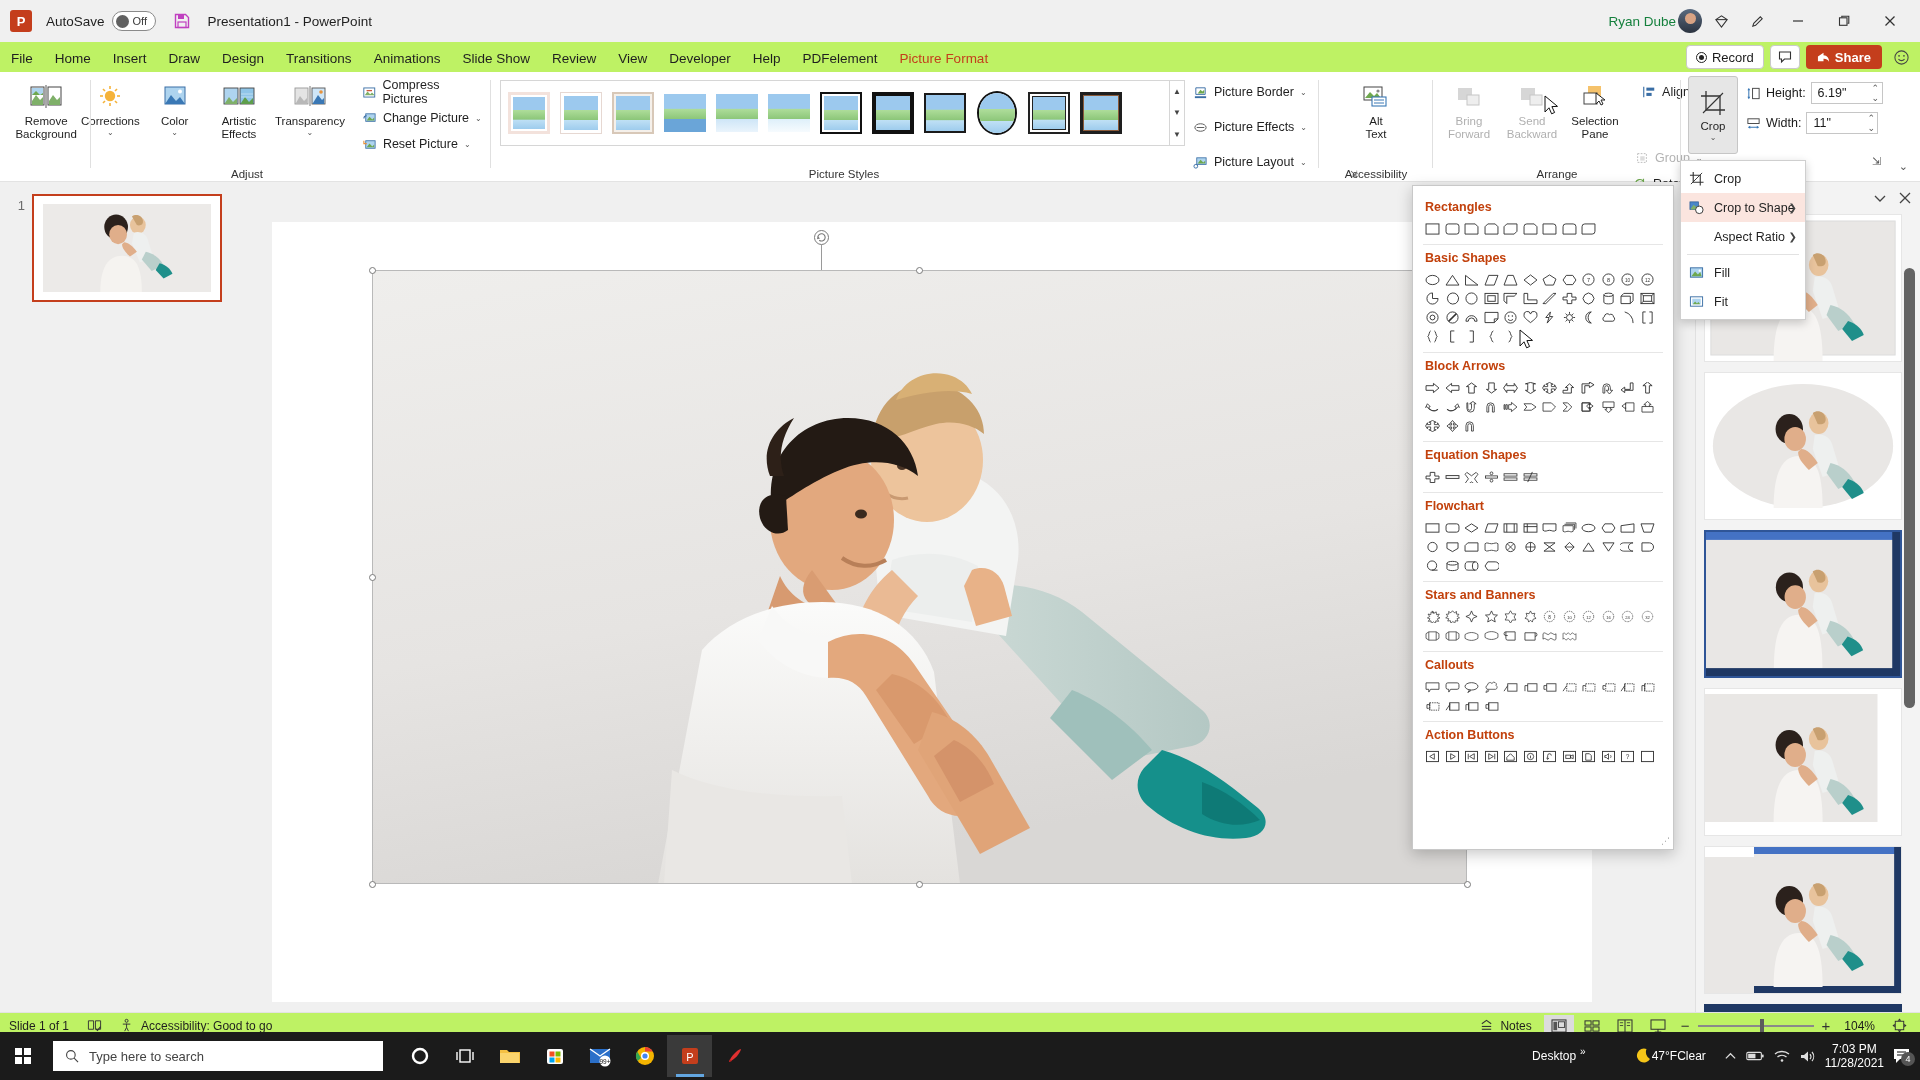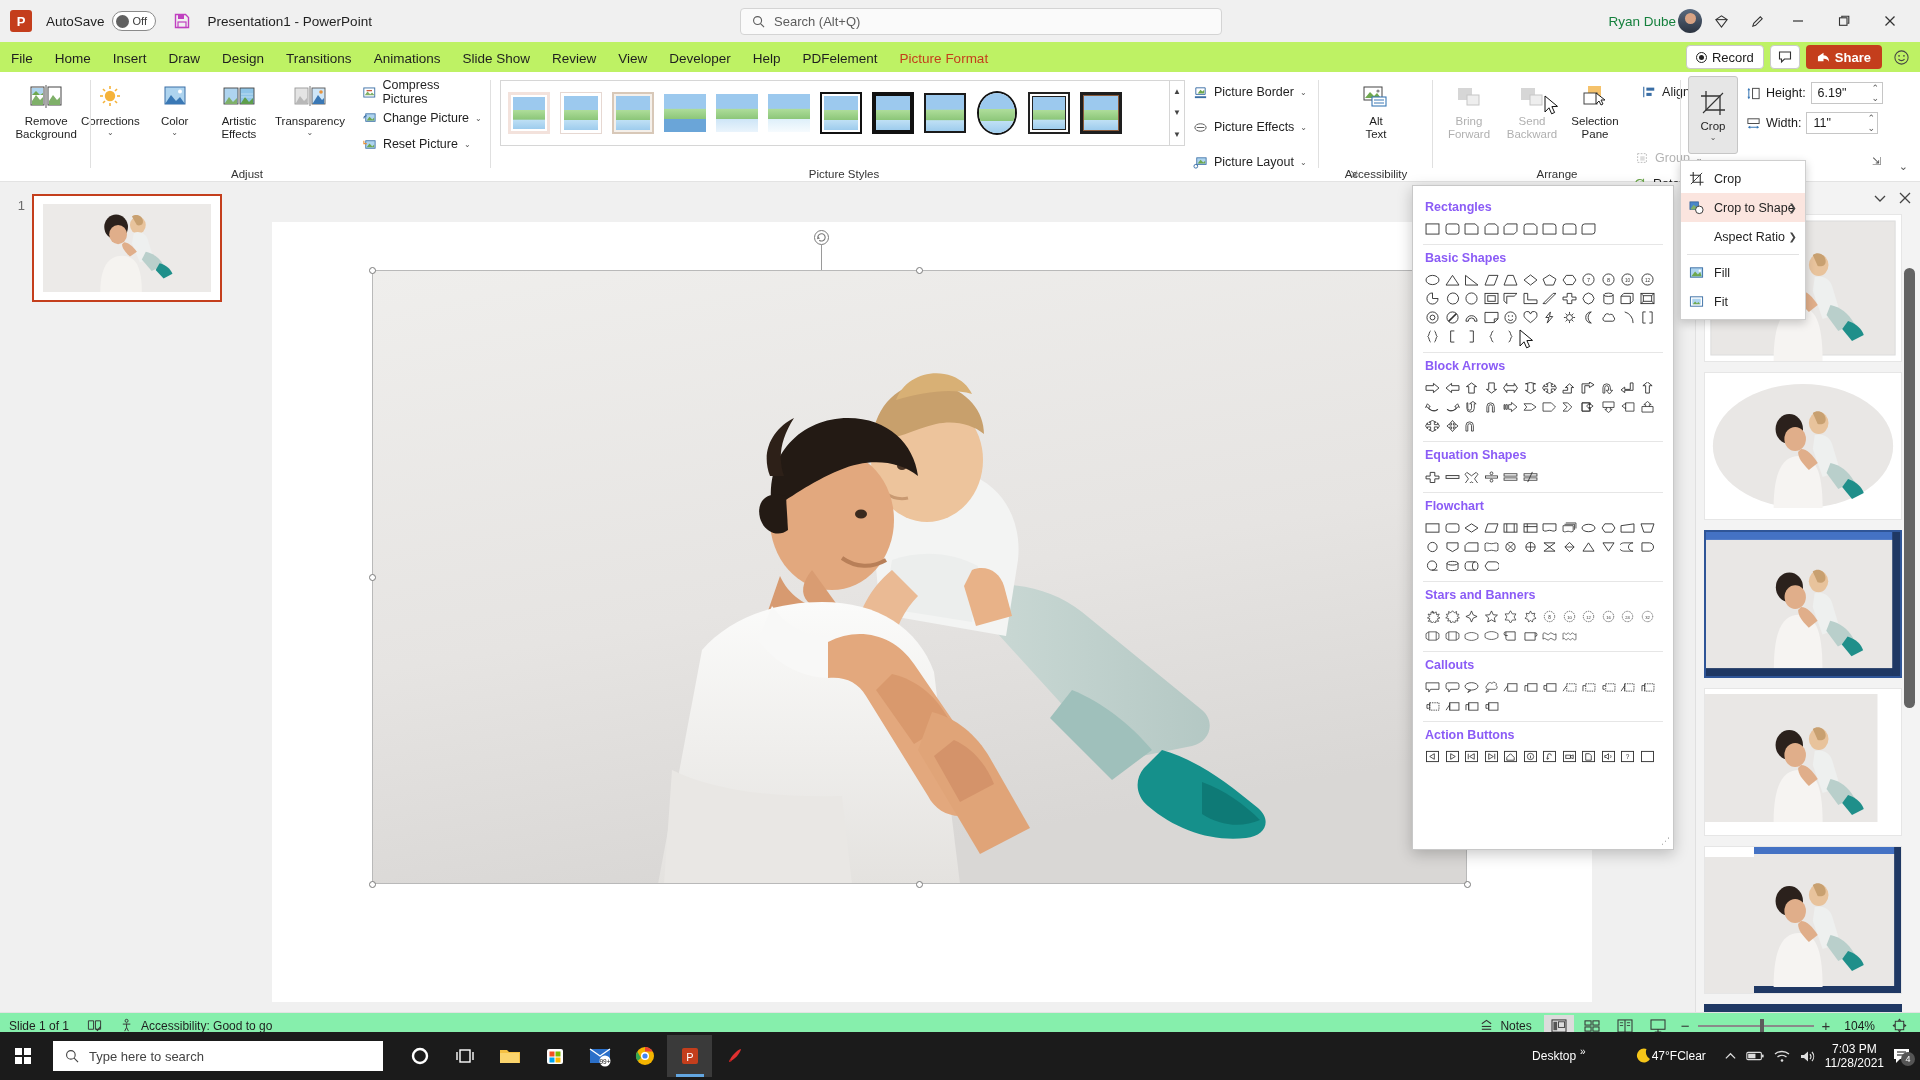--- a/index.html
+++ b/index.html
@@ -85,21 +85,21 @@
 
   
   .rightpane { position:absolute; right:0; top:182px; width:225px; bottom:52px; background:#f3f3f3; border-left:1px solid #e0e0e0; }
   .rp-head { height:32px; display:flex; align-items:center; justify-content:flex-end; padding-right:8px; gap:10px; color:#444; }
   .rp-list { position:absolute; top:32px; left:8px; right:18px; bottom:4px; }
   .rpcard { width:100%; height:148px; background:#fff; margin-bottom:10px; position:relative; overflow:hidden; border:1px solid #e6e6e6;}
   .rp-scroll { position:absolute; right:3px; top:36px; width:9px; bottom:20px; }
   .rp-thumbbar { position:absolute; right:2px; top:50px; width:11px; height:440px; background:#636363; border-radius:6px;}
 
   
-  .statusbar { position:absolute; left:0; bottom:42px; width:1920px; height:26px; background:#86efac; display:flex; align-items:center; border-top:1px solid #e3e3e3; }
+  .statusbar { position:absolute; left:0; bottom:42px; width:1920px; height:26px; background:#bef264; display:flex; align-items:center; border-top:1px solid #e3e3e3; }
   .sb-item { display:flex; align-items:center; gap:6px; font-size:12px; color:#1f1f1f; padding:0 9px; }
   .sb-right { position:absolute; right:6px; display:flex; align-items:center; gap:3px; }
   .view-btn { width:30px; height:22px; display:flex; align-items:center; justify-content:center; }
   .view-btn.sel { background:#dcdcdc; }
   .zoom-slider { display:flex; align-items:center; gap:8px; margin:0 5px; }
   .zs-track { width:116px; height:2px; background:#8a8a8a; position:relative; }
   .zs-knob { position:absolute; left:62px; top:-6px; width:4px; height:14px; background:#5c5c5c; }
 
   
   .taskbar { position:absolute; left:0; bottom:0; width:1920px; height:48px; background:#1b1b1b; display:flex; align-items:center; }
@@ -114,21 +114,21 @@
   .cropmenu { position:absolute; left:1680px; top:160px; width:126px; background:#fff; border:1px solid #cfcfcf; box-shadow:0 3px 9px rgba(0,0,0,.20); padding:3px 0; z-index:60;}
   .cmi { height:29px; display:flex; align-items:center; gap:9px; padding-left:7px; font-size:12.5px; color:#1f1f1f; position:relative;}
   .cmi.hl { background:#fbe5df; }
   .cmi .sub { position:absolute; right:8px; font-size:10px; color:#444; }
   .cm-sep { height:1px; background:#e2e2e2; margin:3px 6px; }
   .cmi-ico { width:17px; height:17px; display:flex; align-items:center; justify-content:center; }
 
   
   .shapepanel { position:absolute; left:1412px; top:185px; width:262px; height:665px; background:#fff; border:1px solid #c8c8c8;
                 box-shadow:0 4px 14px rgba(0,0,0,.22); z-index:50; padding:8px 10px 0 10px; }
-  .sp-title { font-size:12.5px; font-weight:bold; color:#8b5cf6; margin:6px 0 5px 2px; }
+  .sp-title { font-size:12.5px; font-weight:bold; color:#c2410c; margin:6px 0 5px 2px; }
   .sp-rowwrap { display:flex; flex-wrap:wrap; }
   .sp-cell { width:19.5px; height:19px; display:flex; align-items:center; justify-content:center; }
   .sp-div { height:1px; background:#e6e6e6; margin:6px 0 2px 0; }
   .sp-resize { position:absolute; right:3px; bottom:3px; font-size:9px; color:#999; }
   .cursor-arrow { position:absolute; left:1519px; top:329px; z-index:70; }
   .cursor-arrow2 { position:absolute; left:1544px; top:95px; z-index:70; }
   svg { display:block; }
 </style>
 </head>
 <body>
@@ -149,27 +149,20 @@
     <div class="save-icon">
       <svg width="18" height="18" viewBox="0 0 18 18">
           <path d="M2.5 2.5h10l3 3v10h-13z" fill="none" stroke="#c040c0" stroke-width="1.4"></path>
           <rect x="5" y="2.5" width="6" height="4.5" fill="#c040c0"></rect>
           <rect x="5" y="10" width="8" height="5.5" fill="none" stroke="#c040c0" stroke-width="1.2"></rect>
         </svg>
     </div>
 
     <div class="doc-title">Presentation1  -  PowerPoint</div>
 
-    <div class="search-box">
-      <svg width="13" height="13" viewBox="0 0 14 14">
-          <circle cx="6" cy="6" r="4.3" fill="none" stroke="#5c5c5c" stroke-width="1.2"></circle>
-          <line x1="9.2" y1="9.2" x2="13" y2="13" stroke="#5c5c5c" stroke-width="1.2"></line>
-        </svg>
-      <span class="ph">Search (Alt+Q)</span>
-    </div>
 
     <div class="tb-right">
       <span class="user-name">Ryan Dube</span>
       <span class="avatar"></span>
       <span class="tb-btn">
         <svg width="17" height="17" viewBox="0 0 18 18">
             <path d="M3 7l6-4 6 4-6 8z" fill="none" stroke="#333" stroke-width="1.1"></path>
             <path d="M3 7h12" stroke="#333" stroke-width="1.1"></path>
           </svg>
       </span>

